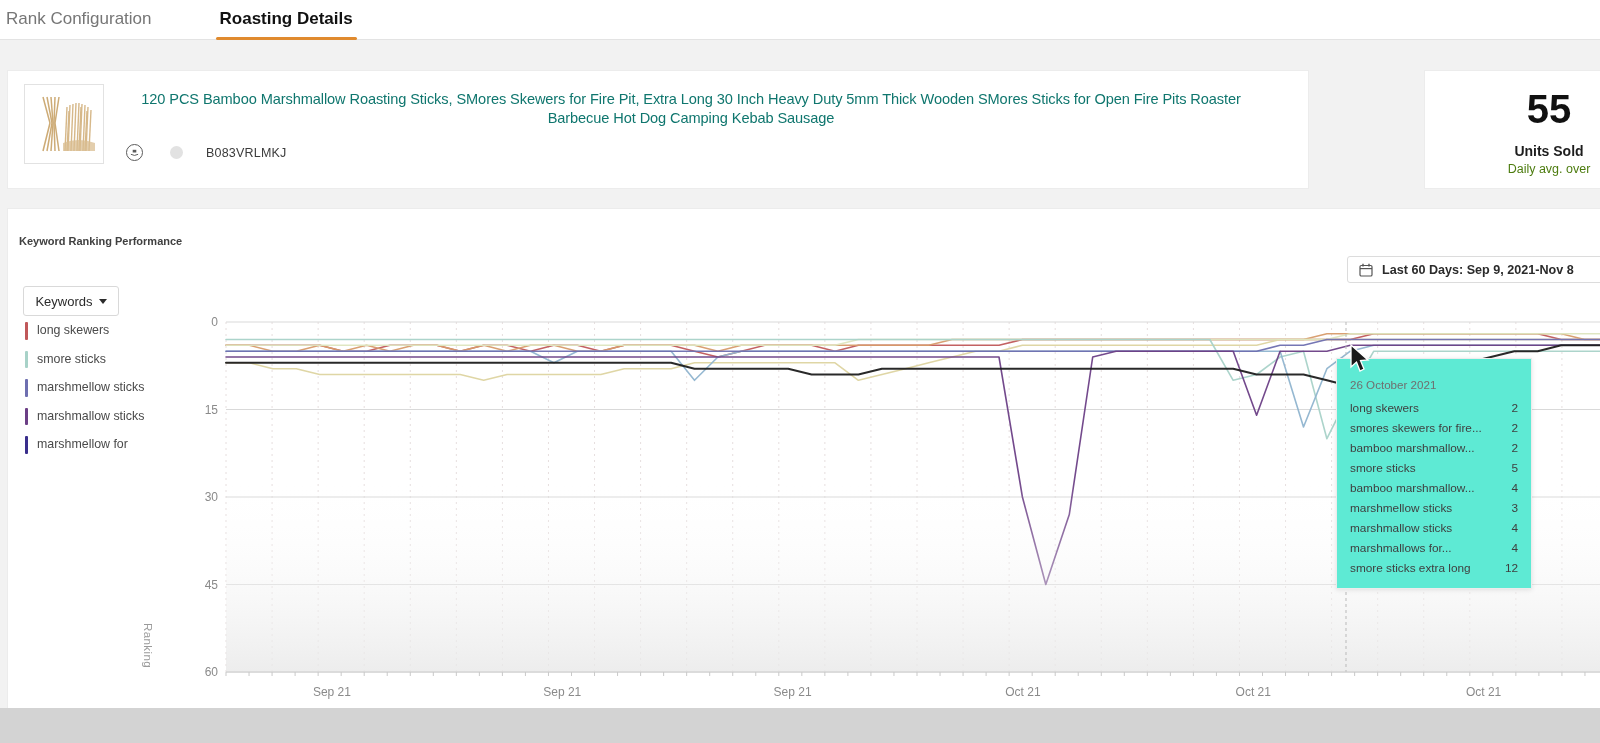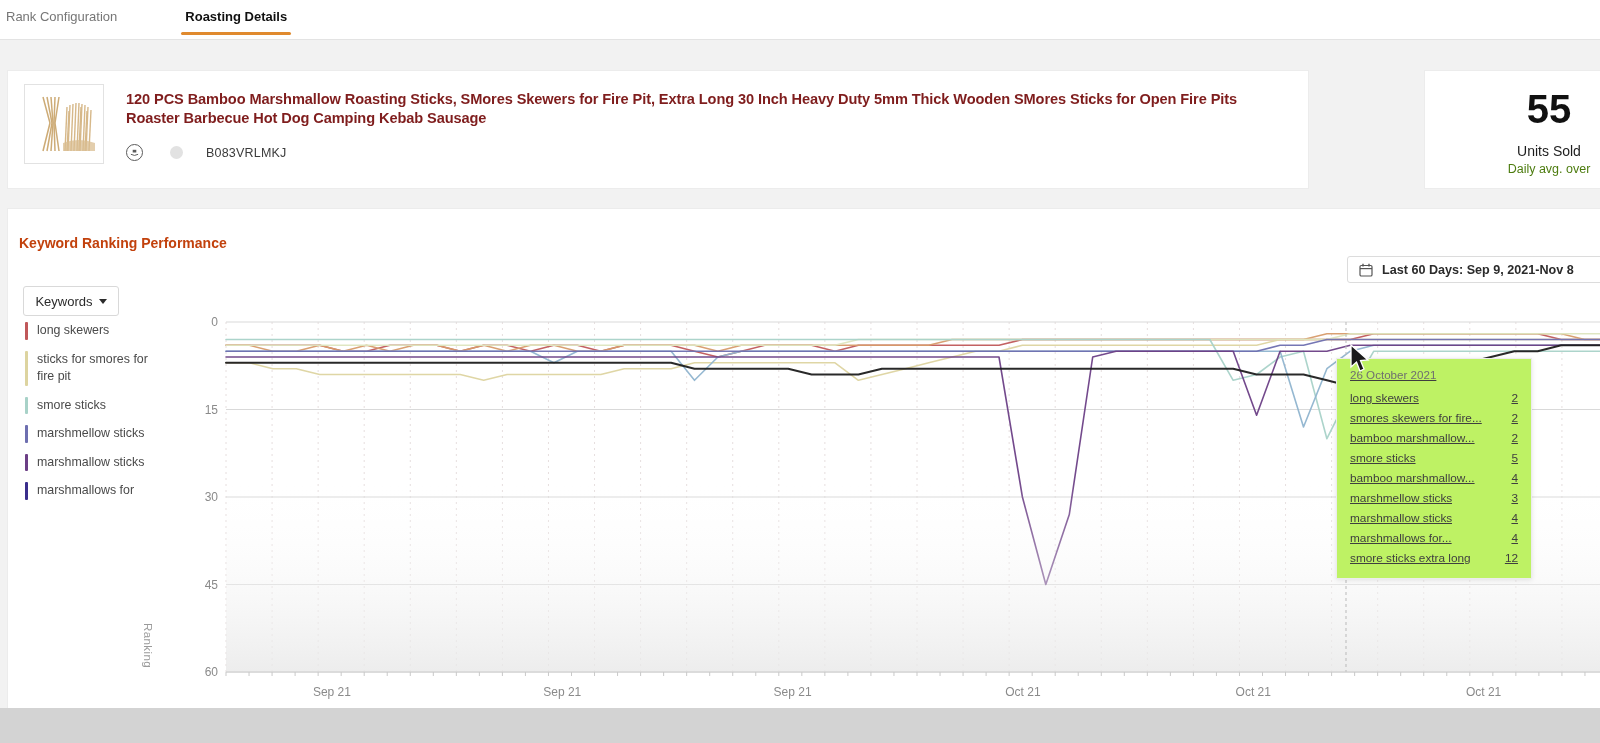--- a/index.html
+++ b/index.html
@@ -12,21 +12,21 @@
 
   
   .tabbar {
     position: absolute; top: 0; left: 0; width: 1600px; height: 40px;
     background: #ffffff;
     border-bottom: 1px solid #e3e3e3;
     display: flex; align-items: flex-start;
   }
   .tab {
     position: relative;
-    font-size: 13px;
+    font-size: 17px;
     color: #767676;
     padding: 9px 4px 11px 4px;
     cursor: pointer;
     white-space: nowrap;
   }
   .tab.first { margin-left: 2px; }
   .tab.active { color: #111111; font-weight: bold; }
   .tab.active::after {
     content: ""; position: absolute;
     left: 0; right: 0; bottom: 0; height: 3px;
@@ -48,23 +48,24 @@
     width: 80px; height: 80px;
     border: 1px solid #e2e2e2;
     background: #ffffff;
     flex: 0 0 auto;
     position: relative;
     overflow: hidden;
   }
   .thumb svg { display:block; }
   .product-info { margin-left: 22px; padding-top: 6px; }
   .product-title {
-    font-size: 14.6px; font-weight: bold; color: #7f1d1d;
+    font-size: 14.6px; font-weight: normal; color: #0f766e;
     line-height: 18.5px; letter-spacing: -0.1px;
     max-width: 1130px;
+    text-align: center;
   }
   .meta-row {
     margin-top: 17px; display: flex; align-items: center; gap: 9px;
   }
   .amz-badge {
     width: 17px; height: 17px; border-radius: 50%;
     border: 1.4px solid #5b5b5b;
     display: flex; align-items: center; justify-content: center;
     color: #5b5b5b; font-size: 9px;
   }
@@ -81,34 +82,34 @@
   .stat-card {
     position: absolute; top: 70px; left: 1424px;
     width: 250px; height: 119px;
     background: #ffffff;
     border: 1px solid #ececec;
     display: flex; flex-direction: column;
     align-items: center; justify-content: center;
     padding-top: 6px;
   }
   .stat-value { font-size: 40px; font-weight: bold; color: #111111; line-height: 40px; }
-  .stat-label { font-size: 14px; font-weight: normal; color: #1d1d1d; margin-top: 14px; }
+  .stat-label { font-size: 14px; font-weight: bold; color: #1d1d1d; margin-top: 14px; }
   .stat-sub { font-size: 12.5px; color: #4d7c0f; margin-top: 3px; white-space: nowrap; }
 
   
   .chart-panel {
     position: absolute; top: 208px; left: 7px;
     width: 1600px; height: 535px;
     background: #ffffff;
     border: 1px solid #ececec;
     border-right: none;
   }
   .panel-title {
     position: absolute; top: 26px; left: 11px;
-    font-size: 14px; font-weight: bold; color: #c2410c;
+    font-size: 11px; font-weight: bold; color: #404040;
   }
 
   .date-pill {
     position: absolute; top: 47px; left: 1339px;
     height: 27px; min-width: 260px;
     background: #ffffff; border: 1px solid #dcdcdc; border-radius: 3px;
     display: flex; align-items: center; gap: 9px;
     padding: 0 11px;
     font-size: 12.6px; color: #2b2b2b; font-weight: bold;
     white-space: nowrap;
@@ -154,27 +155,26 @@
   .plot-wrap {
     position: absolute; top: 103px; left: 190px;
     width: 1410px; height: 420px;
   }
   .plot-svg { display: block; }
 
   
   .tooltip {
     position: absolute; top: 358px; left: 1336px;
     width: 196px;
-    background: #bef264;
+    background: #5eead4;
     border: 1px solid #ececec;
     box-shadow: 0 1px 5px rgba(0,0,0,0.10);
-    padding: 9px 13px 10px 13px;
+    padding: 19px 13px 10px 13px;
     font-size: 11.8px;
     color: #3f3f3f;
-    text-decoration: underline;
   }
   .tt-date { color: #6f6f6f; font-size: 11.6px; margin-bottom: 7px; }
   .tt-row {
     display: flex; justify-content: space-between; align-items: baseline;
     gap: 10px; padding: 3px 0;
   }
   .tt-name { white-space: nowrap; overflow: hidden; text-overflow: ellipsis; max-width: 140px; color: #3f3f3f; }
   .tt-val { color: #3f3f3f; flex: 0 0 auto; }
 
   
@@ -273,38 +273,34 @@
     <span>Keywords</span>
     <span class="caret"></span>
   </div>
 
   <div class="legend" id="legend">
       <div class="legend-item">
         <span class="legend-swatch" style="background: rgb(192, 88, 90);"></span>
         <span class="legend-label">long skewers</span>
       </div>
       <div class="legend-item">
-        <span class="legend-swatch" style="background: rgb(221, 212, 160);"></span>
-        <span class="legend-label">sticks for smores for fire pit</span>
-      </div>
-      <div class="legend-item">
         <span class="legend-swatch" style="background: rgb(168, 210, 200);"></span>
         <span class="legend-label">smore sticks</span>
       </div>
       <div class="legend-item">
         <span class="legend-swatch" style="background: rgb(110, 111, 176);"></span>
         <span class="legend-label">marshmellow sticks</span>
       </div>
       <div class="legend-item">
         <span class="legend-swatch" style="background: rgb(108, 63, 134);"></span>
         <span class="legend-label">marshmallow sticks</span>
       </div>
       <div class="legend-item">
         <span class="legend-swatch" style="background: rgb(58, 46, 140);"></span>
-        <span class="legend-label">marshmallows for</span>
+        <span class="legend-label">marshmellow for</span>
       </div>
     </div>
 
   <div class="axis-title">Ranking</div>
 
   <div class="plot-wrap">
     <svg class="plot-svg" id="plot" width="1410" height="420" viewBox="0 0 1410 420">
         <defs>
           <linearGradient id="fade" x1="0" y1="0" x2="0" y2="1">
             <stop offset="0" stop-color="#ffffff" stop-opacity="0"></stop>

